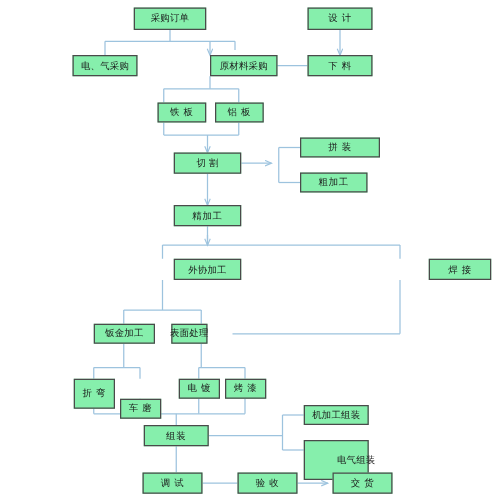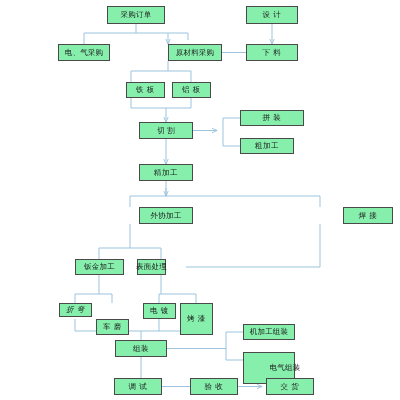--- a/index.html
+++ b/index.html
@@ -115,23 +115,23 @@
     <div class="node" style="left: 112px; top: 82px; width: 39px; height: 16px; margin-left: 14px;">铁 板</div>
     <div class="node" style="left: 172px; top: 82px; width: 39px; height: 16px;">铝 板</div>
     <div class="node wide" style="left: 139px; top: 122px; width: 54px; height: 17px;">切  割</div>
     <div class="node" style="left: 240px; top: 110px; width: 64px; height: 16px;">拼 装</div>
     <div class="node" style="left: 240px; top: 138px; width: 54px; height: 16px;">粗加工</div>
     <div class="node" style="left: 139px; top: 164px; width: 54px; height: 17px;">精加工</div>
     <div class="node wide" style="left: 103px; top: 207px; width: 54px; height: 17px; margin-left: 36px;">外协加工</div>
     <div class="node" style="left: 295px; top: 207px; width: 50px; height: 17px; margin-left: 48px;">焊 接</div>
     <div class="node wide" style="left: 75px; top: 259px; width: 49px; height: 16px;">钣金加工</div>
     <div class="node wide" style="left: 137px; top: 259px; width: 29px; height: 16px;">表面处理</div>
-    <div class="node" style="left: 59px; top: 303px; width: 33px; height: 14px; font-style: italic;">折 弯</div>
+    <div class="node" style="left: 59px; top: 303px; width: 33px; height: 24px;">折 弯</div>
     <div class="node" style="left: 96px; top: 319px; width: 33px; height: 16px;">车 磨</div>
     <div class="node" style="left: 143px; top: 303px; width: 33px; height: 16px;">电 镀</div>
-    <div class="node" style="left: 180px; top: 303px; width: 33px; height: 32px;">烤 漆</div>
+    <div class="node" style="left: 180px; top: 303px; width: 33px; height: 16px;">烤 漆</div>
     <div class="node" style="left: 115px; top: 340px; width: 52px; height: 17px;">组装</div>
     <div class="node wide" style="left: 243px; top: 324px; width: 52px; height: 16px;">机加工组装</div>
     <div class="node wide" style="left: 243px; top: 352px; width: 52px; height: 32px; padding-left: 32px;">电气组装</div>
     <div class="node" style="left: 114px; top: 378px; width: 48px; height: 17px;">调 试</div>
     <div class="node" style="left: 190px; top: 378px; width: 48px; height: 17px;">验 收</div>
     <div class="node" style="left: 266px; top: 378px; width: 48px; height: 17px;">交 货</div>
   </div>
 
 </body></html>

